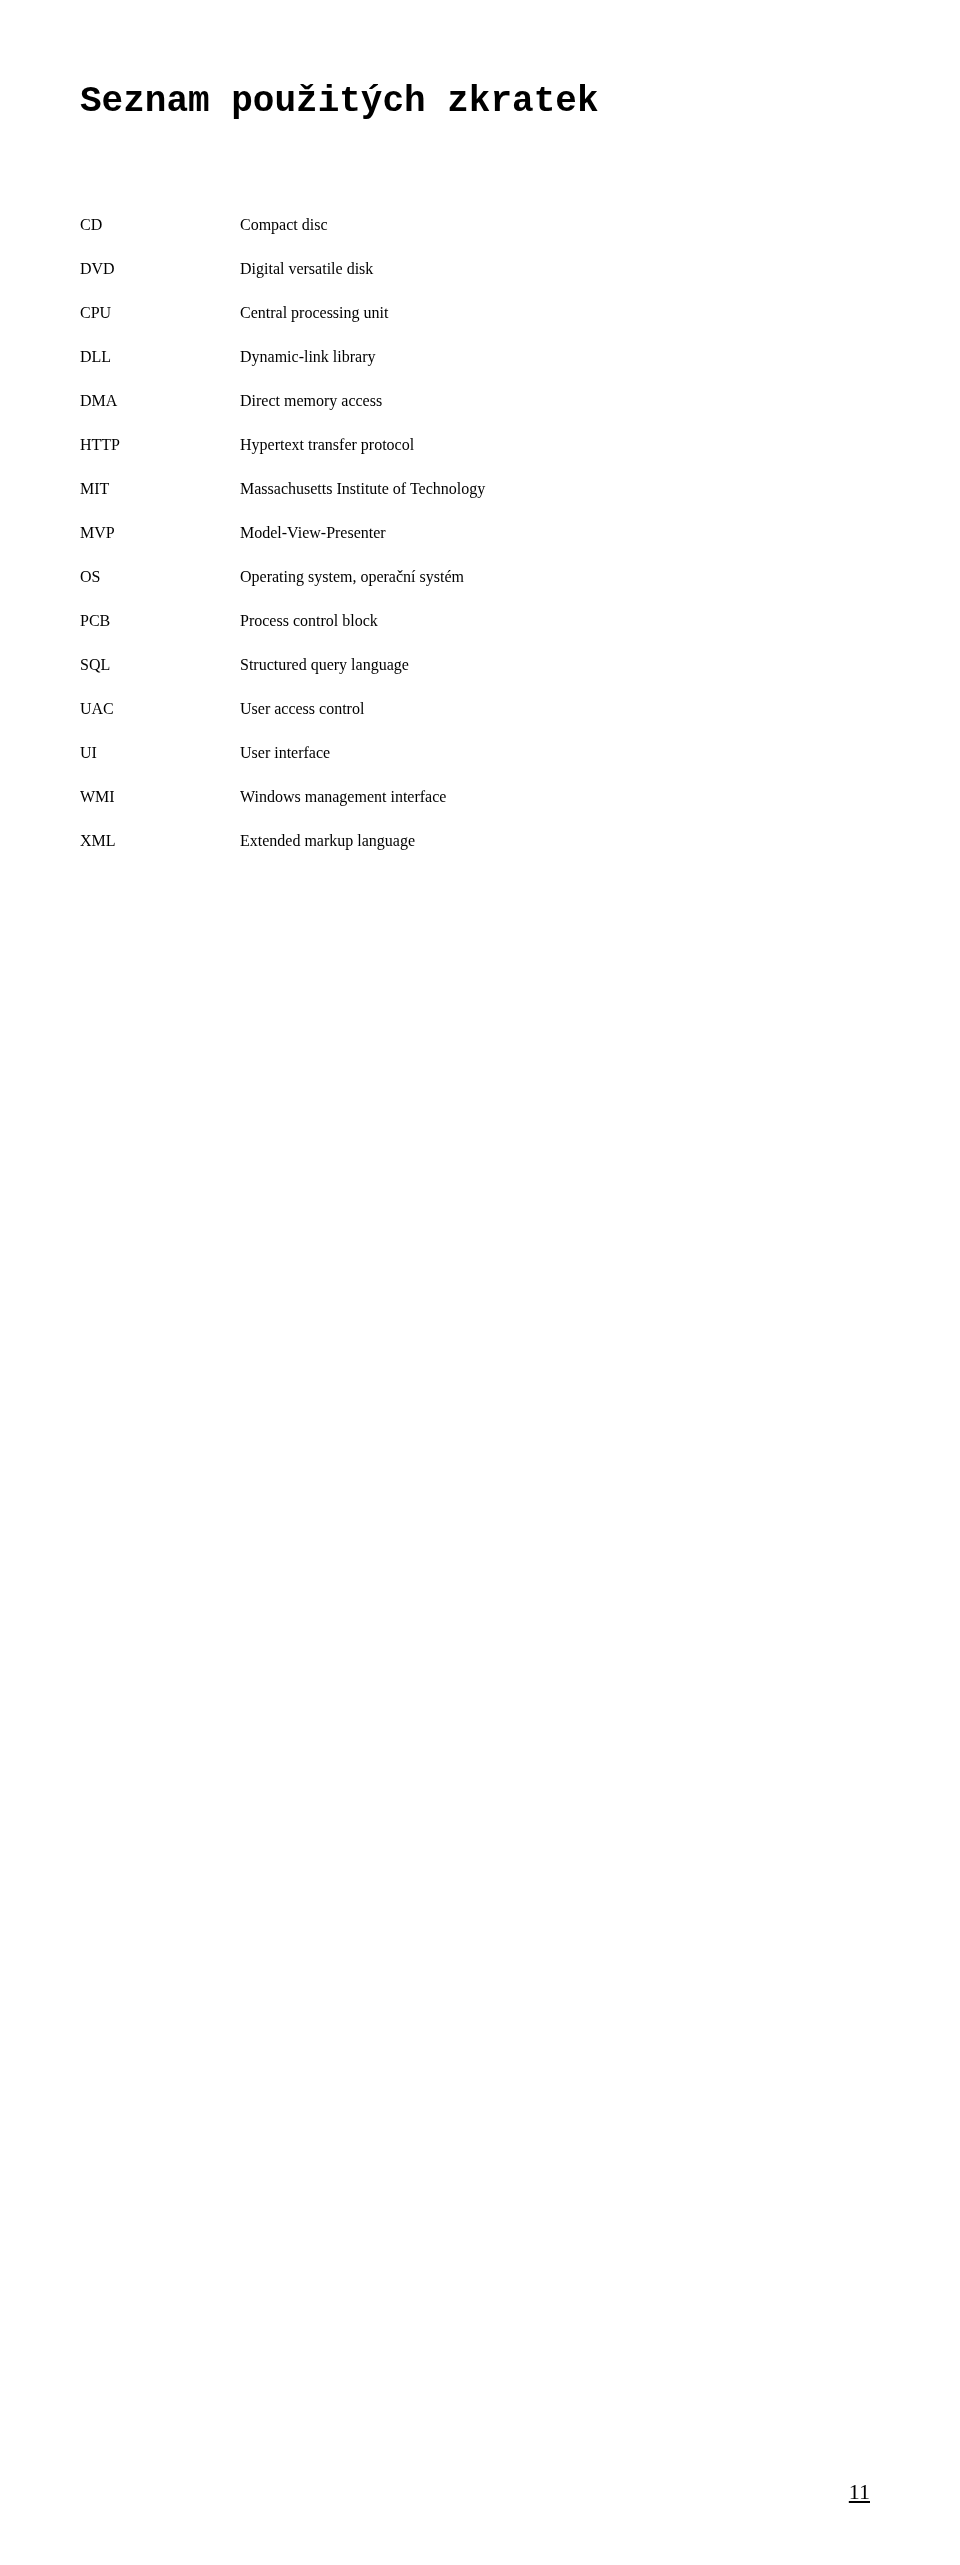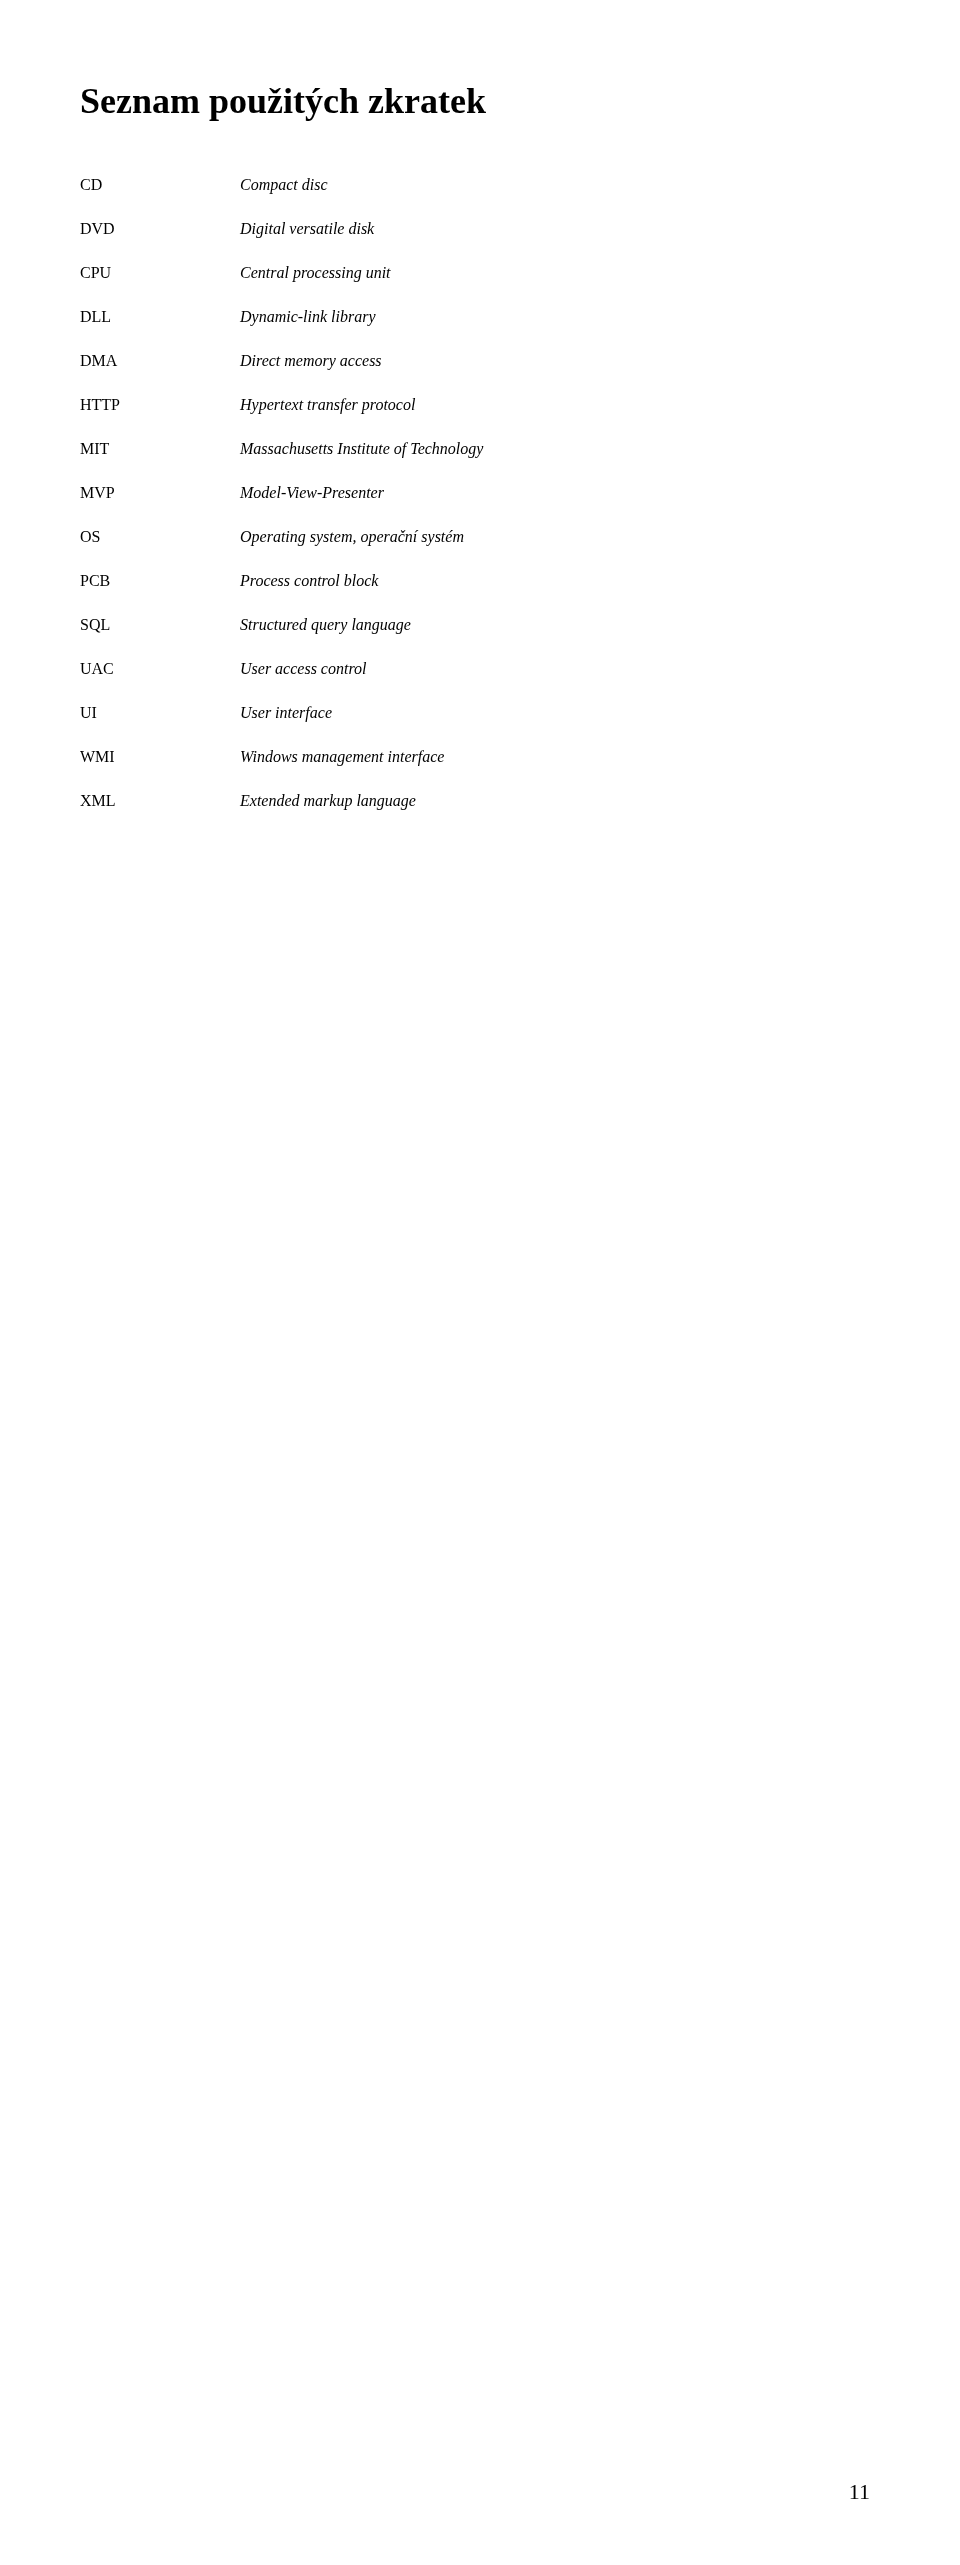--- a/index.html
+++ b/index.html
@@ -17,22 +17,23 @@
       position: relative;
     }
 
     .page-container {
       padding: 80px 90px 80px 80px;
     }
 
     .page-title {
       font-size: 36px;
       font-weight: bold;
-      margin-bottom: 40px;
+      margin-bottom: 80px;
       line-height: 1.2;
+      font-family: Liberation Mono, monospace;
     }
 
     .abbreviation-table {
       width: 100%;
       border-collapse: collapse;
     }
 
     .abbreviation-table tr td {
       padding: 10px 0;
       vertical-align: top;
@@ -41,29 +42,29 @@
     }
 
     .abbreviation-table tr td.abbr-col {
       width: 160px;
       font-weight: normal;
       white-space: nowrap;
     }
 
     .abbreviation-table tr td.def-col {
       font-weight: normal;
-      font-style: italic;
     }
 
     .page-number {
       position: absolute;
       bottom: 60px;
       right: 90px;
       font-size: 22px;
       font-family: "Times New Roman", Times, serif;
+      text-decoration: underline;
     }
   </style>
 </head>
 <body>
 
 <div class="page-container">
   <h1 class="page-title">Seznam použitých zkratek</h1>
 
   <table class="abbreviation-table">
     <tbody id="abbr-tbody">

